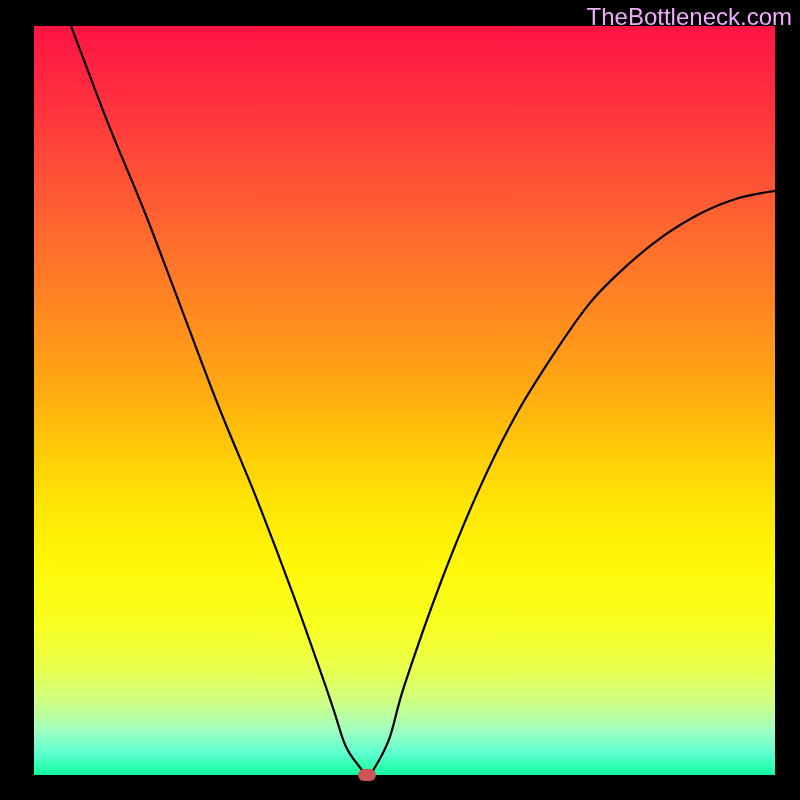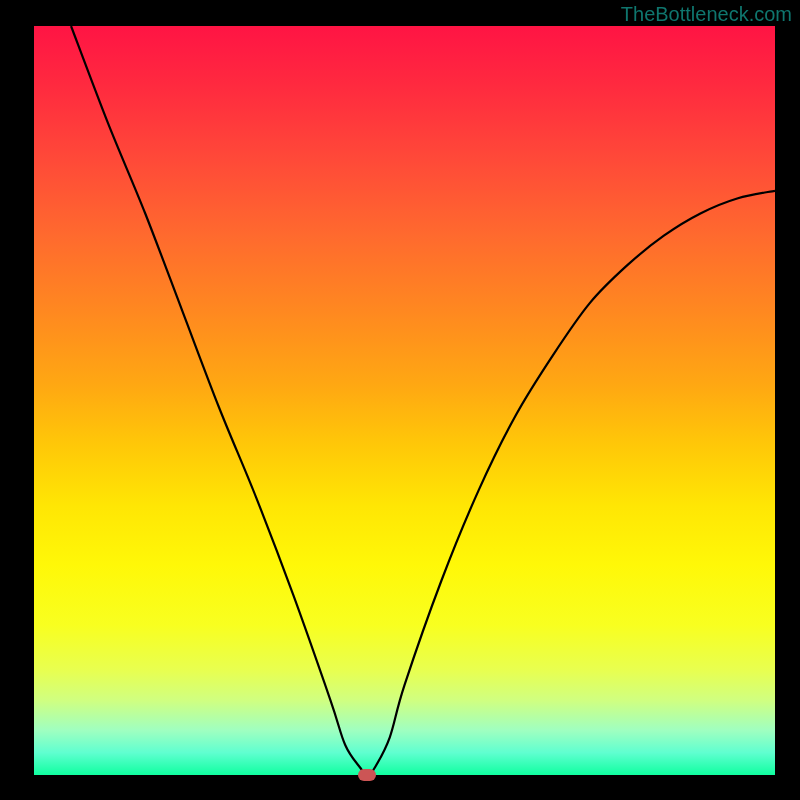--- a/index.html
+++ b/index.html
@@ -3,23 +3,23 @@
 <meta charset="utf-8">
 <style>
   * { margin: 0; padding: 0; box-sizing: border-box; }
   html, body { width: 800px; height: 800px; overflow: hidden; }
   body { background: #000000; position: relative; }
   
   .watermark {
     position: absolute;
     top: 3px;
     right: 8px;
-    color: #0f766e;
+    color: #f0abfc;
     font-family: Arial, Helvetica, sans-serif;
-    font-size: 20px;
+    font-size: 24px;
     font-weight: 500;
     z-index: 10;
   }
   
   .plot-area {
     position: absolute;
     left: 34px;
     top: 26px;
     width: 741px;
     height: 749px;

